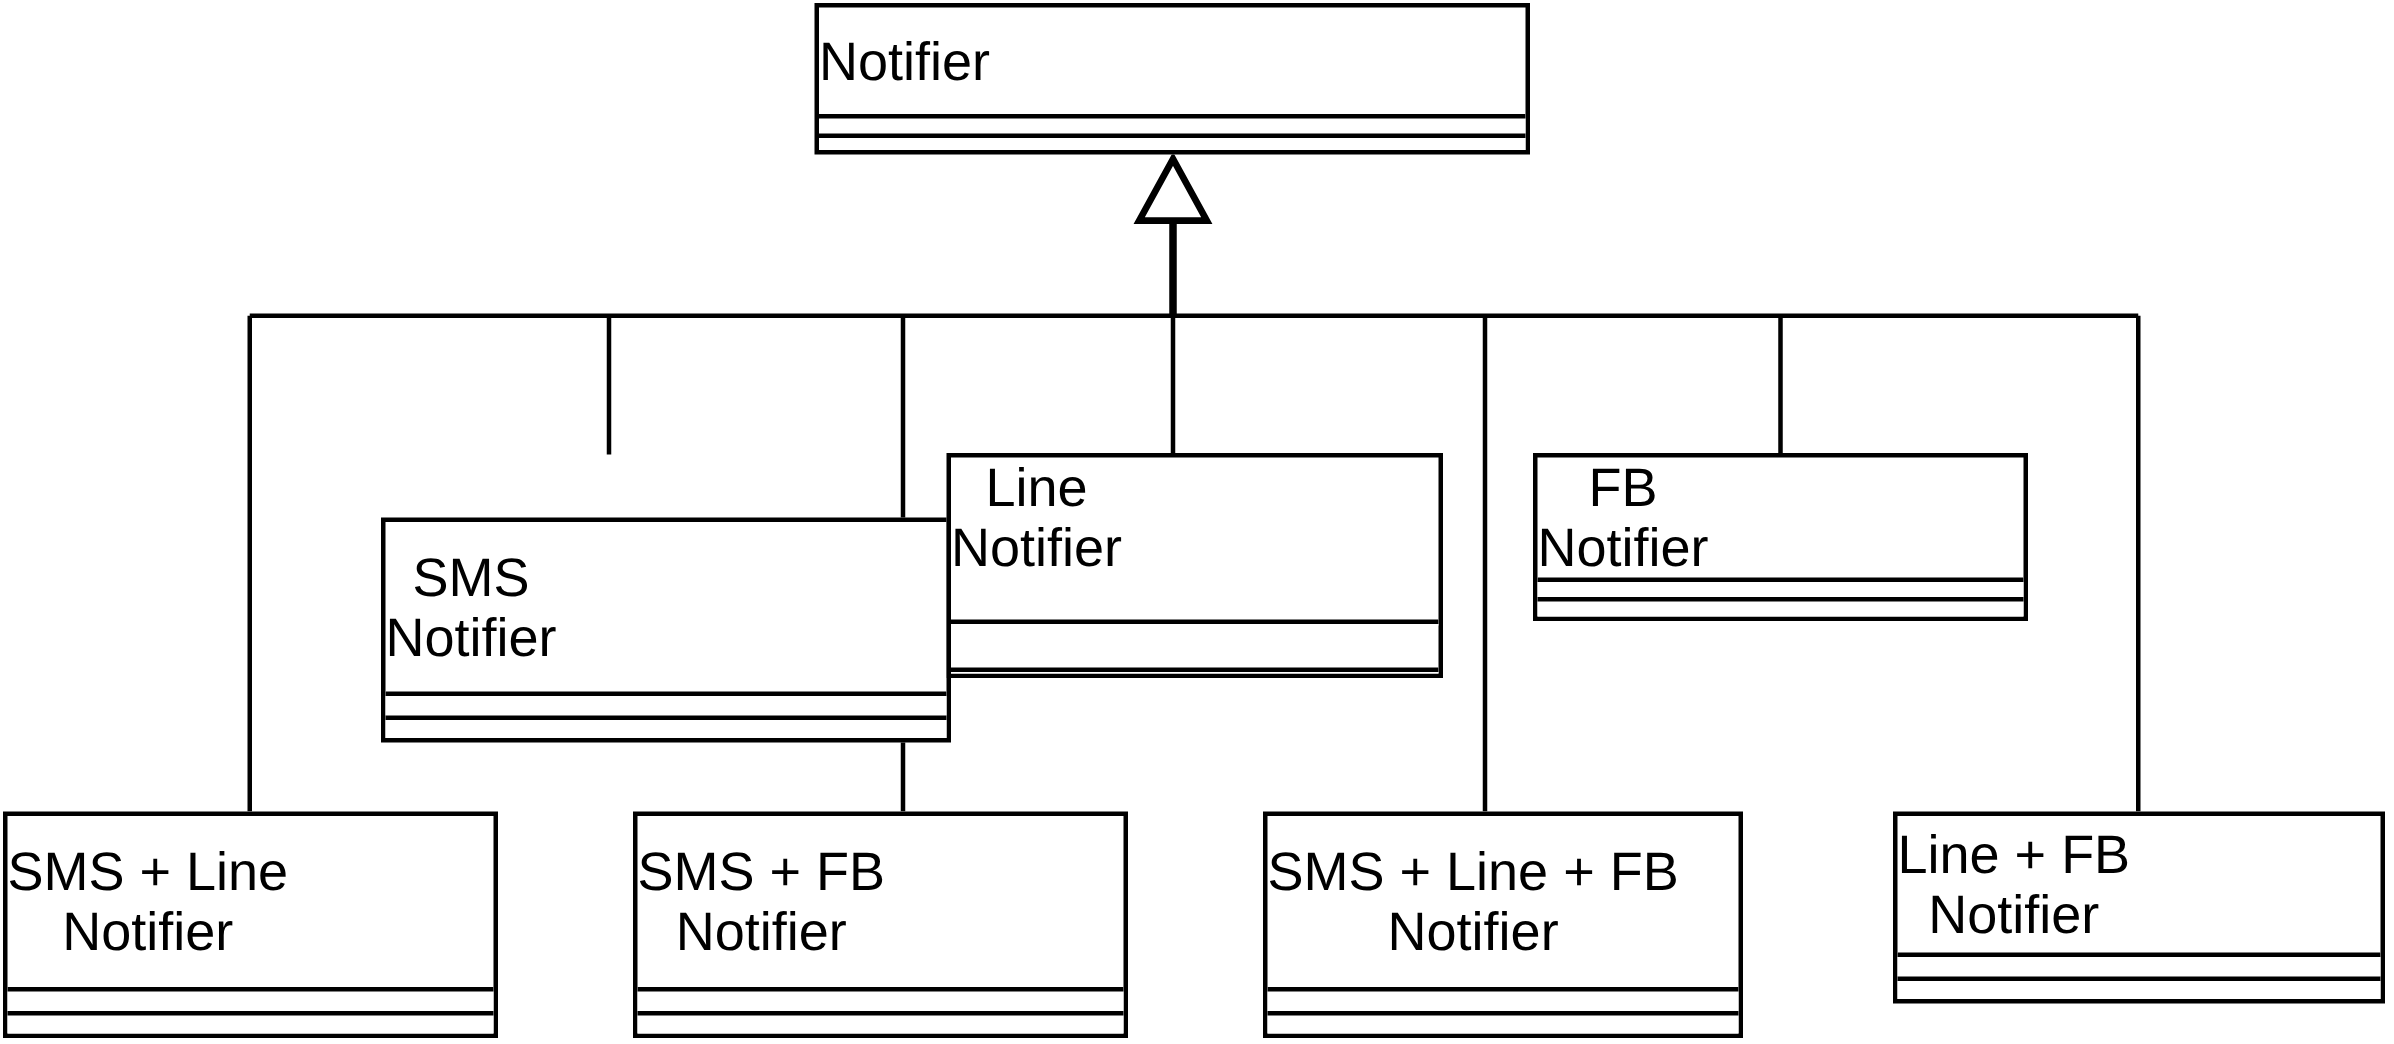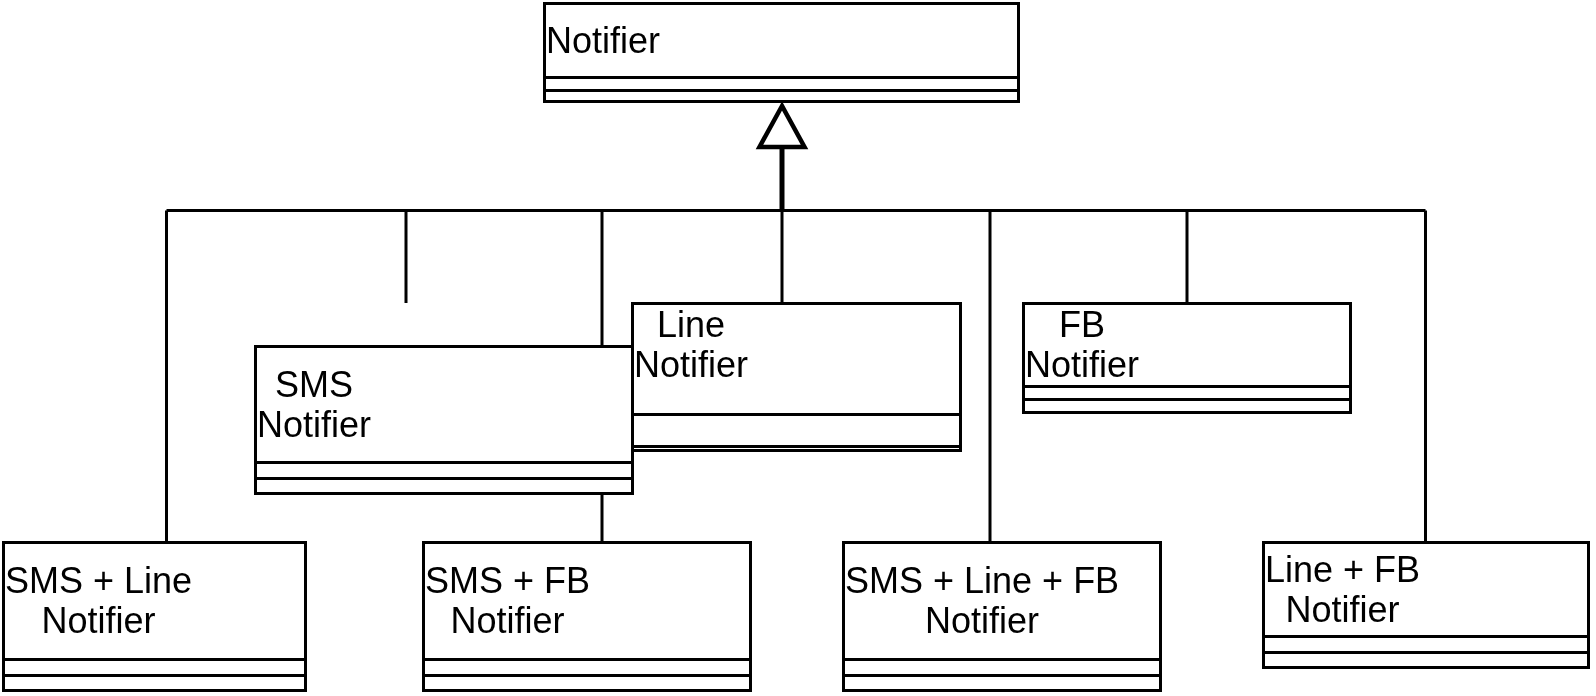--- a/index.html
+++ b/index.html
@@ -106,21 +106,21 @@
 
   <div class="uml-class" style="left:1022px; top:302px; width:330px; height:112px;">
     <div class="compartment title-compartment">
       <span>FB
 Notifier</span>
     </div>
     <div class="compartment attrs-compartment"></div>
     <div class="compartment methods-compartment"></div>
   </div>
 
-  <div class="uml-class" style="left:2px; top:541px; width:305px; height:151px;">
+  <div class="uml-class" style="left:2px; top:541px; width:330px; height:151px;">
     <div class="compartment title-compartment">
       <span>SMS + Line
 Notifier</span>
     </div>
     <div class="compartment attrs-compartment"></div>
     <div class="compartment methods-compartment"></div>
   </div>
 
   <div class="uml-class" style="left:422px; top:541px; width:330px; height:151px;">
     <div class="compartment title-compartment">

